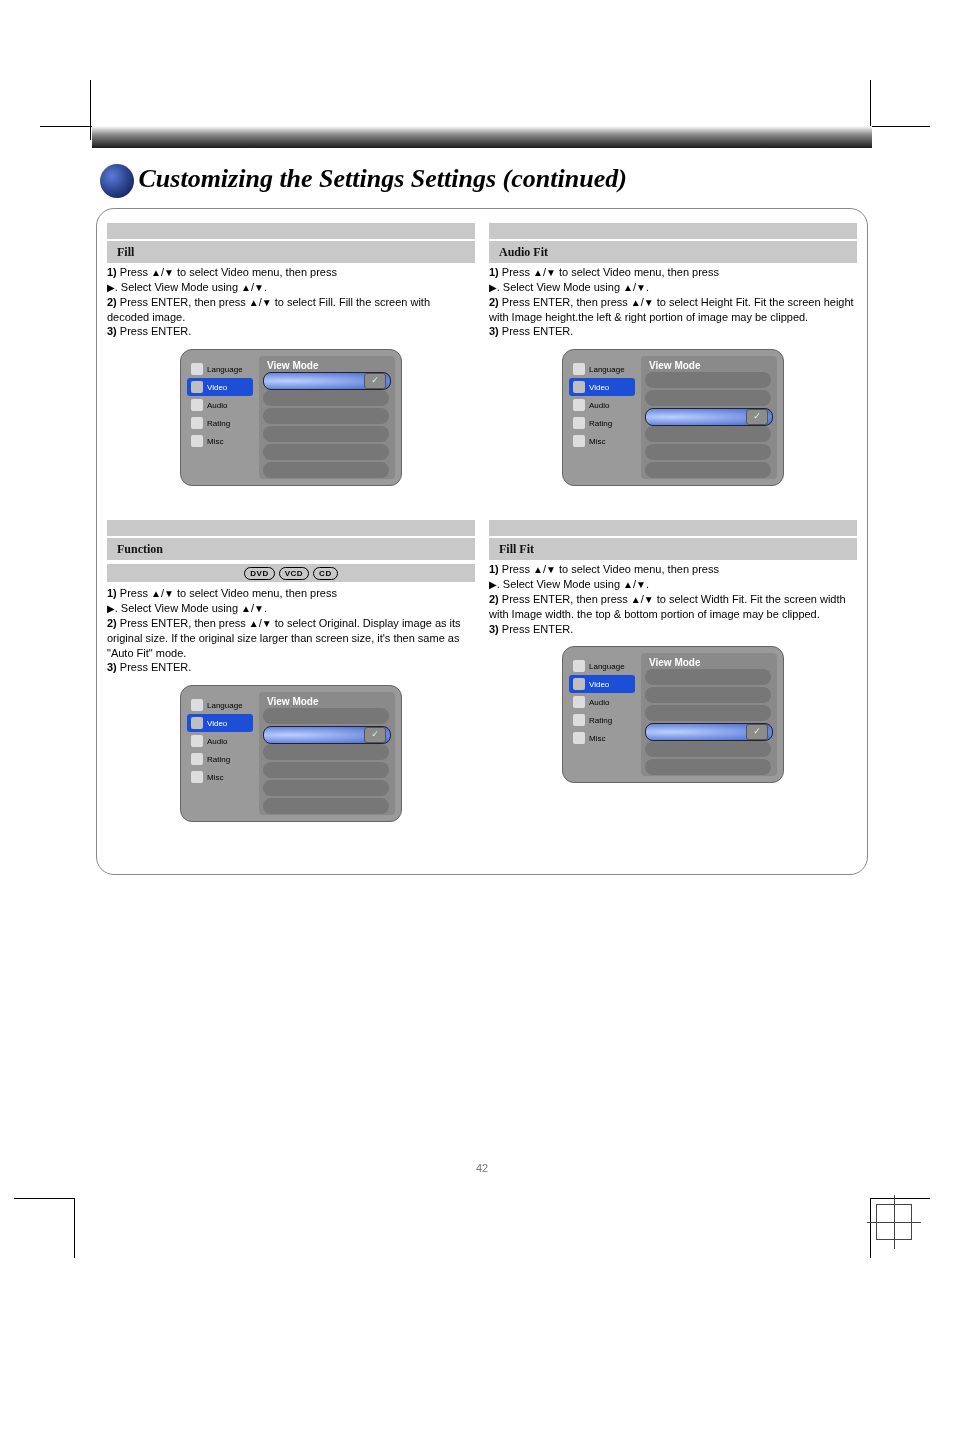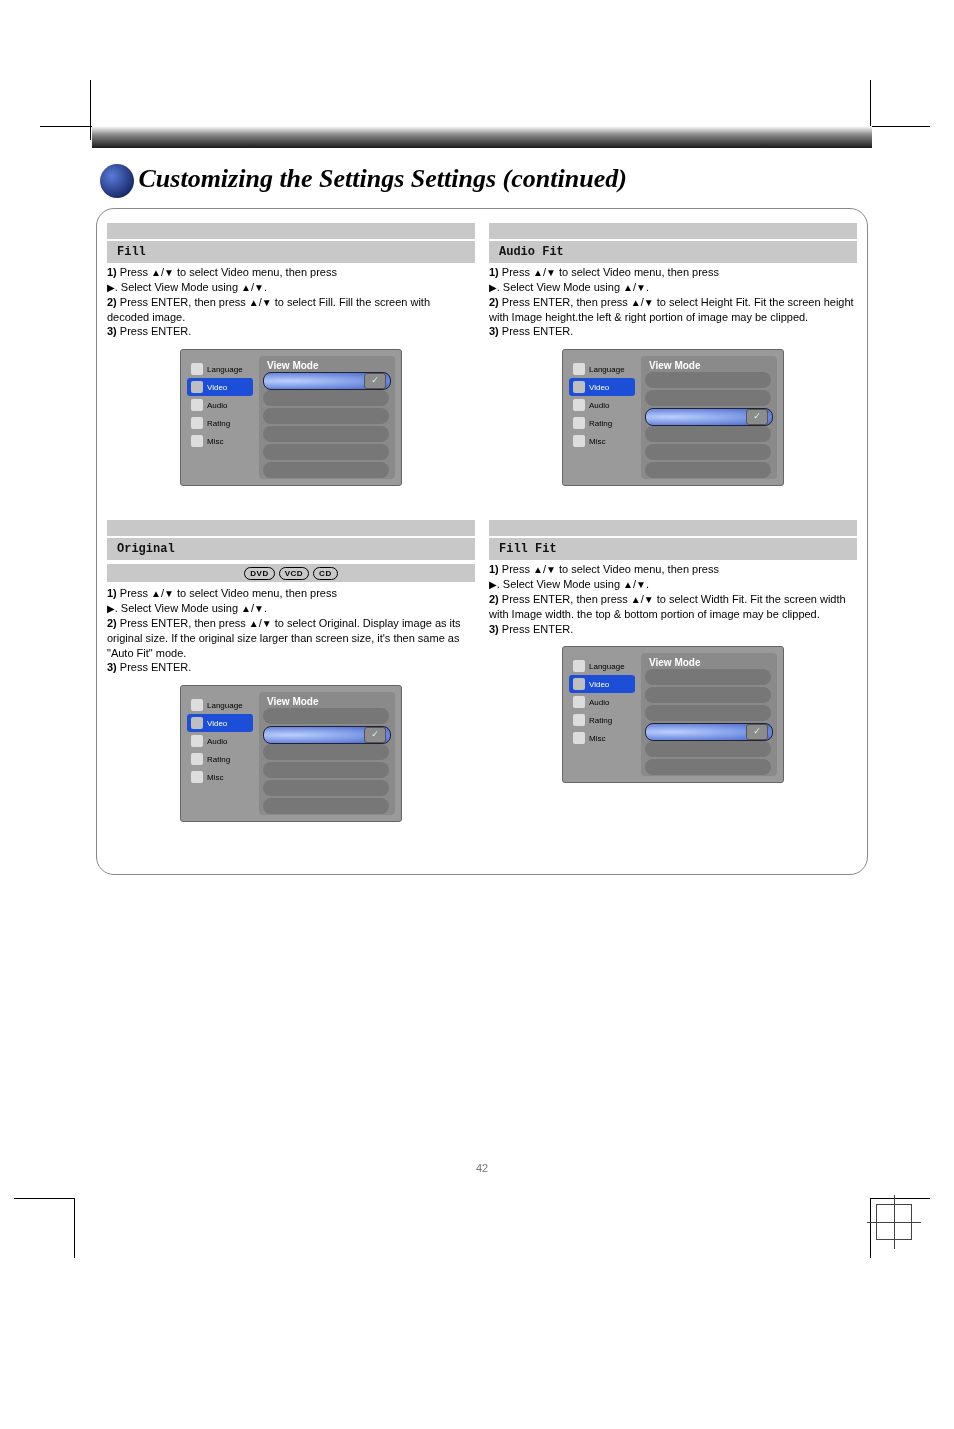--- a/index.html
+++ b/index.html
@@ -26,31 +26,31 @@
 
   .topbar{height:22px;background:linear-gradient(to top,#1a1a1a 0%,#888 60%,#fff 100%);margin-bottom:14px}
 
   .section-title{font-style:italic;font-weight:bold;font-size:26px;color:#000;margin:16px 0 10px 8px}
   .bullet-dot{display:inline-block;width:34px;height:34px;border-radius:50%;background:radial-gradient(circle at 35% 35%,#5a7bd8 0%,#1b2e70 70%,#0a133a 100%);vertical-align:middle;margin-right:-2px}
 
   .panel{border:1px solid #888;border-radius:18px;margin:10px 4px 0 4px;padding:14px 10px 18px 10px;display:flex;gap:14px}
   .col{flex:1;min-width:0}
 
   .grayband{background:#c8c8c8;height:16px;margin:0 0 2px 0}
-  .grayband.title{height:22px;line-height:22px;font-weight:bold;font-family:Liberation Mono, monospace;font-size:12px;color:#111;padding-left:10px}
+  .grayband.title{height:22px;line-height:22px;font-weight:bold;font-family:Liberation Serif, serif;font-size:12px;color:#111;padding-left:10px}
   .mediabar{height:18px;line-height:18px;text-align:center;background:#c8c8c8;font-size:9px;letter-spacing:4px;font-family:Arial,sans-serif;margin:4px 0}
   .ov{display:inline-block;border:1px solid #000;border-radius:8px;padding:0 5px;font-size:8px;line-height:11px;margin:0 2px;letter-spacing:0.5px;font-weight:bold}
 
   .bodytxt{font-family:Arial,Helvetica,sans-serif;font-size:11px;line-height:1.35;color:#000}
   .bodytxt b{font-weight:bold}
 
   .arrow{font-family:Arial,sans-serif;font-size:10px}
 
   
-  .osd{width:220px;height:135px;background:#9a9a9a;border:1px solid #666;border-radius:3px;position:relative;font-family:Arial,sans-serif;font-size:8px;color:#000;margin:10px auto 4px auto}
+  .osd{width:220px;height:135px;background:#9a9a9a;border:1px solid #666;border-radius:12px;position:relative;font-family:Arial,sans-serif;font-size:8px;color:#000;margin:10px auto 4px auto}
   .osd .left{position:absolute;left:6px;top:10px;width:66px}
   .osd .left .row{display:flex;align-items:center;gap:4px;height:18px;padding-left:4px;border-radius:3px}
   .osd .left .row.sel{background:#1d4ed8;color:#fff}
   .osd .left .ic{width:12px;height:12px;border-radius:2px;background:#ddd;display:inline-block;flex:none}
   .osd .left .row.sel .ic{background:#bfbfbf}
   .osd .right{position:absolute;left:78px;top:6px;right:6px;bottom:6px;background:#8a8a8a;border-radius:4px}
   .osd .right .hdr{font-weight:bold;color:#fff;font-size:10px;margin:4px 0 4px 8px}
   .osd .pill{position:absolute;left:82px;width:126px;height:16px;background:#777;border-radius:8px}
   .osd .pill.sel{background:radial-gradient(ellipse at 20% 50%,#bcd0ff,#4466cc);border:1px solid #223}
   .osd .chkcell{position:absolute;width:20px;height:14px;background:#8c8c8c;border:1px solid #555;border-radius:3px;color:#cfe;font-size:9px;text-align:center;line-height:13px}
@@ -114,21 +114,21 @@
             <div class="chkcell" style="right: 4px; top: 0px;">✓</div>
           </div>
           <div class="pill" style="top: 40px;"></div>
           <div class="pill" style="top: 58px;"></div>
           <div class="pill" style="top: 76px;"></div>
           <div class="pill" style="top: 94px;"></div>
           <div class="pill" style="top: 112px;"></div>
         </div>
         <div style="height: 30px;"></div>
         <div class="grayband"></div>
-        <div class="grayband title">Original</div>
+        <div class="grayband title">Function</div>
         <div class="mediabar"><span class="ov">DVD</span><span class="ov">VCD</span><span class="ov">CD</span></div>
         <div class="bodytxt"><b>1)</b> Press <span class="arrow"><span class="arrow">▲</span></span>/<span class="arrow"><span class="arrow">▼</span></span> to select Video menu, then press <br><span class="arrow">▶</span>. Select View Mode using <span class="arrow"><span class="arrow">▲</span></span>/<span class="arrow"><span class="arrow">▼</span></span>.<br><b>2)</b> Press ENTER, then press <span class="arrow"><span class="arrow">▲</span></span>/<span class="arrow"><span class="arrow">▼</span></span> to select Original. Display image as its original size. If the original size larger than screen size, it's then same as "Auto Fit" mode. <br><b>3)</b> Press ENTER.</div>
         <div class="osd">
           <div class="left">
             <div class="row">
               <span class="ic"></span>
               <span>Language</span>
             </div>
             <div class="row sel">
               <span class="ic"></span>

